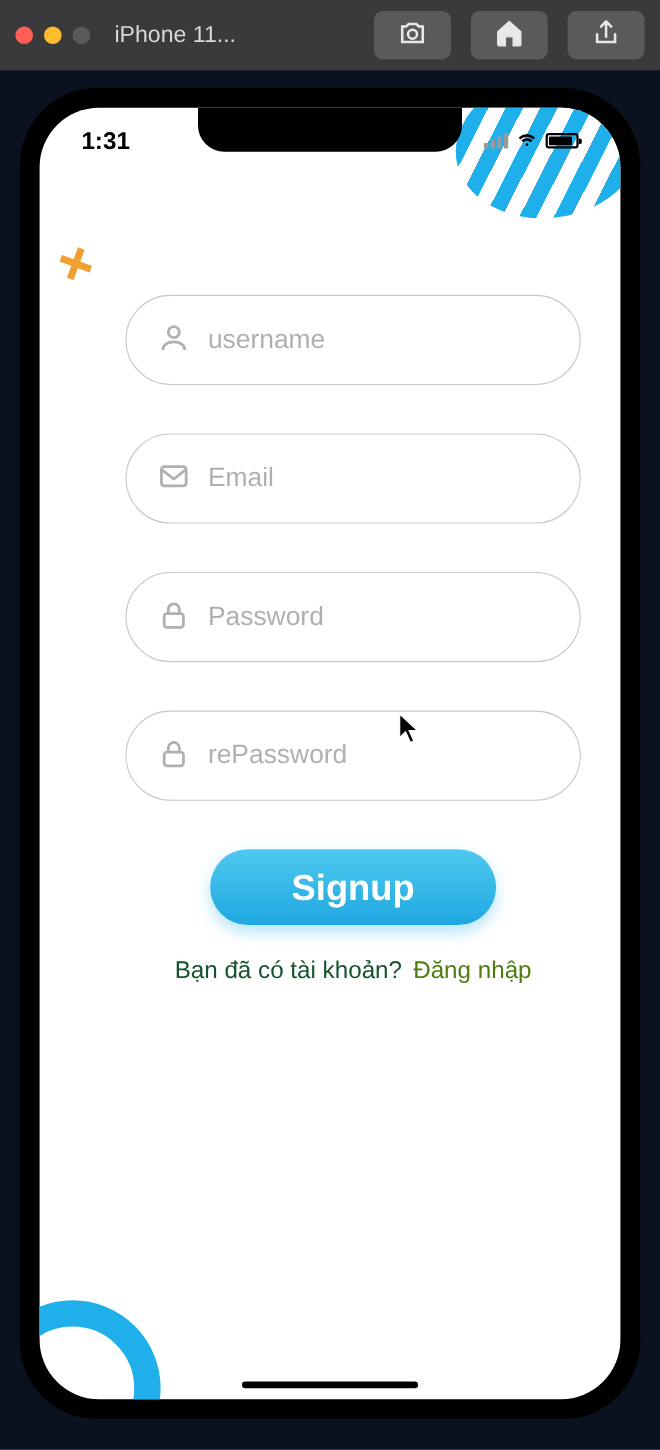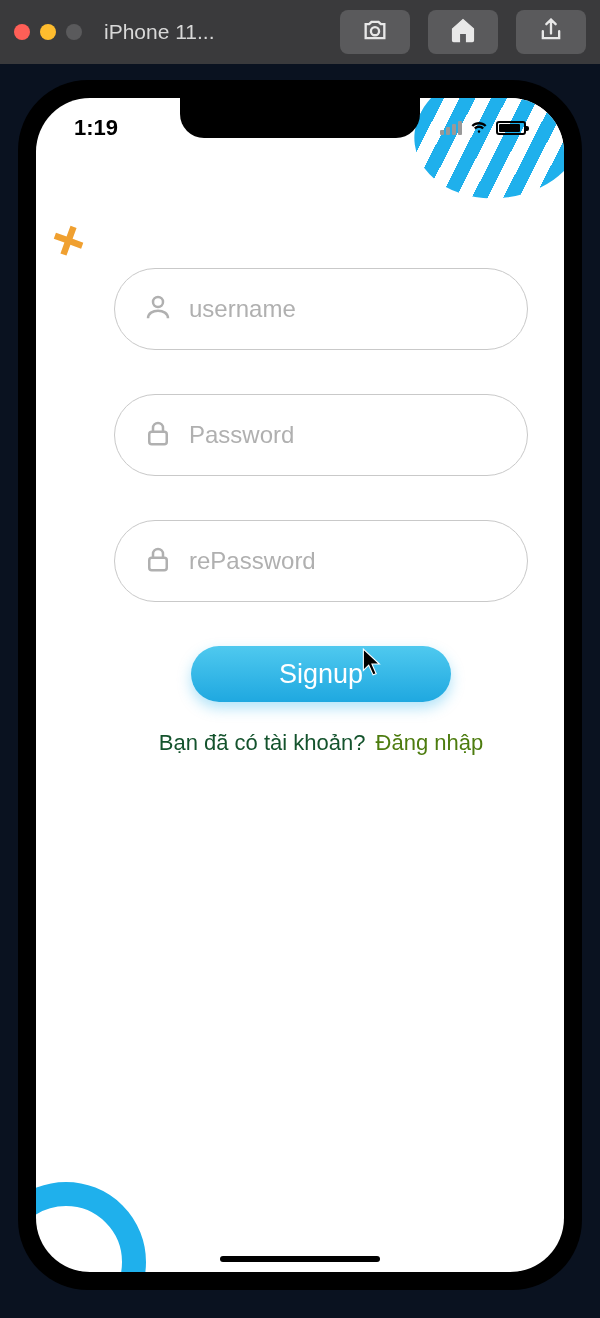--- a/index.html
+++ b/index.html
@@ -141,27 +141,27 @@
       border: none; outline: none;
       font-size: 24px;
       color: #333;
       flex: 1;
       background: transparent;
     }
     .field input::placeholder { color: #b0b0b0; }
     .signup-btn {
       display: block;
       margin: 22px auto 0;
-      width: 260px; height: 56px;
+      width: 260px; height: 69px;
       border: none;
       border-radius: 40px;
       background: linear-gradient(180deg, #4fc9ef 0%, #1fa8e0 100%);
       color: #fff;
-      font-size: 27px;
-      font-weight: 400;
+      font-size: 33px;
+      font-weight: 700;
       box-shadow: 0 6px 14px rgba(31,176,236,0.35);
       cursor: pointer;
     }
     .footer-text {
       text-align: center;
       margin-top: 28px;
       font-size: 22px;
     }
     .footer-text .ask { color: #14532d; }
     .footer-text .link { color: #4d7c0f; text-decoration: none; margin-left: 4px; }
@@ -206,21 +206,21 @@
     </span>
   </div>
 </div>
 
 <div class="phone">
   <div class="screen">
     <div class="notch"></div>
     <div class="decor-stripes"></div>
 
     <div class="status-bar">
-      <div class="status-time">1:19</div>
+      <div class="status-time">1:31</div>
       <div class="status-right">
         <span class="status-sig">
             <span></span>
             <span></span>
             <span></span>
             <span></span>
           </span>
         <span>
           <svg class="status-wifi" viewBox="0 0 24 18">
               <path d="M12 17c.8 0 1.5-.7 1.5-1.5S12.8 14 12 14s-1.5.7-1.5 1.5.7 1.5 1.5 1.5zm-4-4c2.2-2.2 5.8-2.2 8 0l2-2c-3.3-3.3-8.7-3.3-12 0zm-3-3c3.9-3.9 10.1-3.9 14 0l2-2c-5-5-13-5-18 0z" fill="#000"></path>
@@ -239,20 +239,29 @@
       <div class="field">
         <span>
           <svg viewBox="0 0 24 24">
               <circle cx="12" cy="8" r="4"></circle>
               <path d="M4 21c0-4 4-6 8-6s8 2 8 6"></path>
             </svg>
         </span>
         <input type="text" placeholder="username" style="">
       </div>
 
+      <div class="field">
+        <span>
+          <svg viewBox="0 0 24 24">
+              <rect x="3" y="5" width="18" height="14" rx="2"></rect>
+              <path d="M3 7l9 7 9-7"></path>
+            </svg>
+        </span>
+        <input type="text" placeholder="Email" style="">
+      </div>
 
       <div class="field">
         <span>
           <svg viewBox="0 0 24 24">
               <rect x="5" y="11" width="14" height="10" rx="2"></rect>
               <path d="M8 11V8a4 4 0 018 0v3"></path>
             </svg>
         </span>
         <input type="password" placeholder="Password" style="">
       </div>

